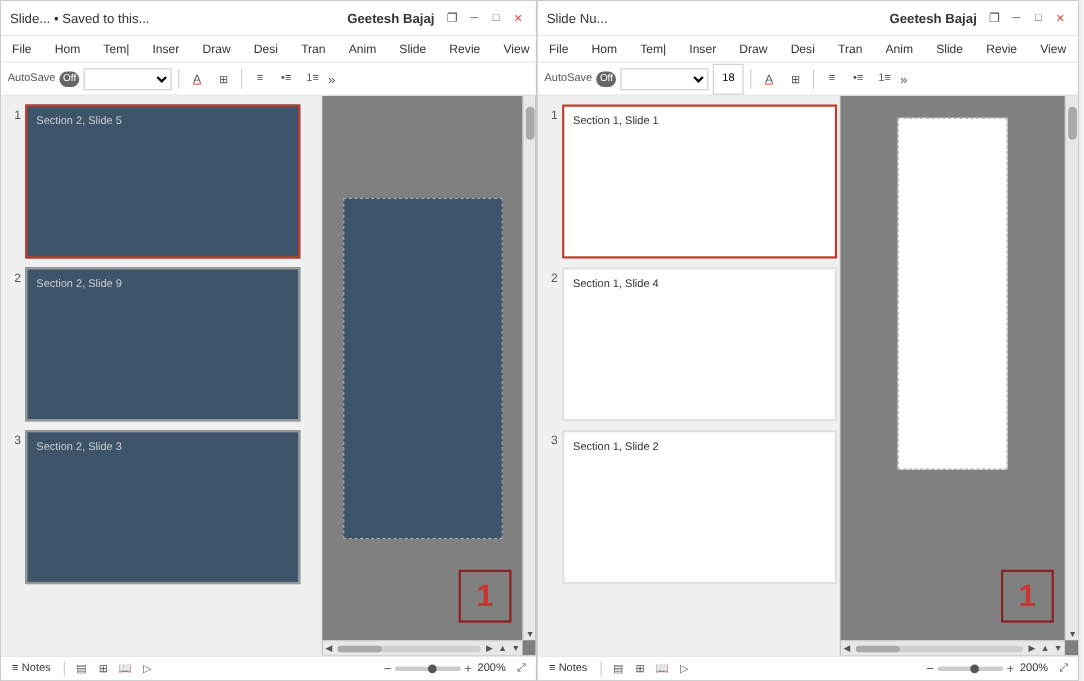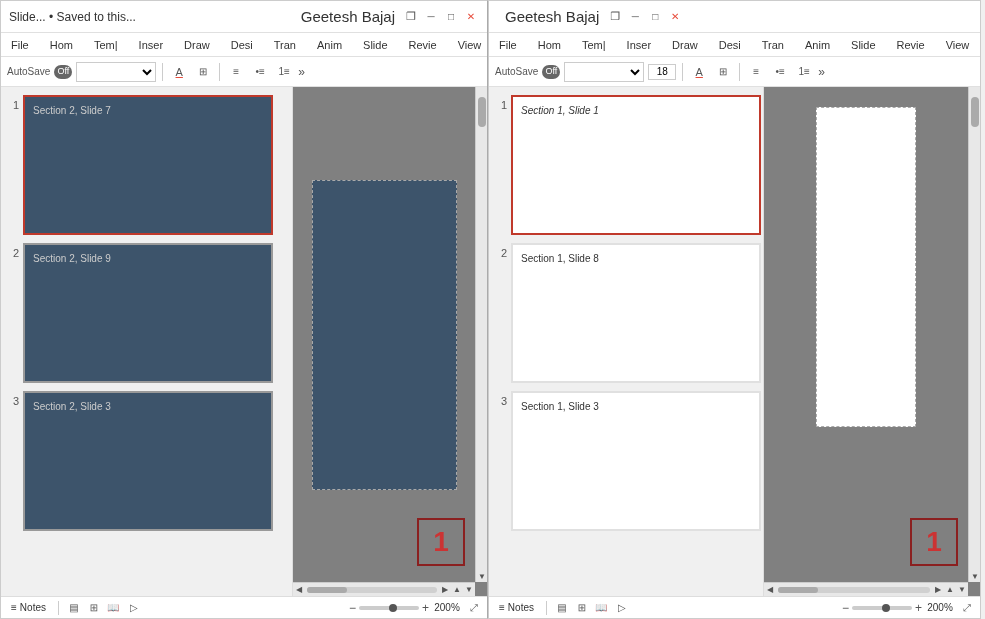--- a/index.html
+++ b/index.html
@@ -11,54 +11,54 @@
     .ppt-window { display: flex; flex-direction: column; width: 488px; height: 619px; background: #fff; border: 1px solid #ccc; }
     .ppt-window:first-child { border-right: 1px solid #aaa; }
     
     
     .title-bar { display: flex; align-items: center; background: #fff; height: 32px; padding: 0 8px; border-bottom: 1px solid #e0e0e0; }
     .title-bar-left { display: flex; align-items: center; gap: 8px; flex: 1; }
     .title-text { font-size: 12px; color: #333; }
     .title-bar-controls { display: flex; align-items: center; gap: 4px; }
     .win-btn { width: 16px; height: 16px; display: flex; align-items: center; justify-content: center; cursor: pointer; color: #555; font-size: 10px; }
     .win-btn.close { color: #e74c3c; }
-    .user-name { font-size: 15px; color: #333; margin: 0 8px; }
+    .user-name { font-size: 12px; color: #333; margin: 0 8px; font-weight: bold; }
     
     
     .menu-bar { display: flex; align-items: center; height: 24px; background: #fff; border-bottom: 1px solid #e0e0e0; padding: 0 4px; gap: 9px; }
     .menu-item { padding: 2px 6px; font-size: 11px; color: #333; cursor: pointer; border-radius: 2px; }
     .menu-more { font-size: 11px; color: #555; padding: 2px 4px; cursor: pointer; }
     
     
     .toolbar { display: flex; align-items: center; height: 30px; background: #fff; border-bottom: 1px solid #e0e0e0; padding: 0 6px; gap: 4px; }
     .autosave-label { font-size: 10px; color: #555; }
     .toggle-switch { display: flex; background: #666; border-radius: 8px; padding: 1px 3px; gap: 2px; height: 14px; }
     .toggle-label { font-size: 9px; color: #fff; }
     .font-dropdown { height: 20px; font-size: 10px; border: 1px solid #ccc; background: #fff; padding: 0 2px; min-width: 80px; }
-    .font-size-box { height: 16px; width: 28px; font-size: 10px; border: 1px solid #ccc; background: #fff; text-align: center; }
+    .font-size-box { height: 28px; width: 28px; font-size: 10px; border: 1px solid #ccc; background: #fff; text-align: center; }
     .toolbar-sep { width: 1px; height: 18px; background: #ccc; margin: 0 2px; }
     .toolbar-btn { width: 20px; height: 20px; display: flex; align-items: center; justify-content: center; cursor: pointer; font-size: 10px; color: #555; border: 1px solid transparent; border-radius: 2px; }
     .more-btn { font-size: 12px; color: #555; cursor: pointer; }
     
     
     .content-area { display: flex; flex: 1; overflow: hidden; }
     
     
     .slide-panel { width: 292px; background: #f0f0f0; overflow-y: auto; padding: 8px 4px; border-right: 1px solid #ddd; position: relative; }
     .slide-panel::-webkit-scrollbar { width: 8px; }
     .slide-panel::-webkit-scrollbar-track { background: #f0f0f0; }
     .slide-panel::-webkit-scrollbar-thumb { background: #bbb; border-radius: 4px; }
     
     .slide-item { display: flex; align-items: flex-start; margin-bottom: 8px; gap: 4px; }
     .slide-number { font-size: 11px; color: #555; min-width: 14px; padding-top: 4px; text-align: right; }
     .slide-thumb { position: relative; flex: 1; }
     .slide-thumb-inner { width: 250px; height: 140px; background: #3d546b; border: 2px solid transparent; cursor: pointer; display: flex; align-items: flex-start; padding: 8px; }
     .slide-thumb-inner.selected { border-color: #c0392b; }
     .slide-thumb-inner.white-bg { background: #fff; border: 2px solid #e0e0e0; }
-    .slide-thumb-inner.white-bg.selected { border-color: #c0392b; font-style: italic; }
+    .slide-thumb-inner.white-bg.selected { border-color: #c0392b; }
     .slide-title-text { font-size: 10px; color: #ccc; }
     .slide-title-text.dark { color: #333; }
     
     
     .main-slide-area { flex: 1; background: #808080; display: flex; flex-direction: column; align-items: center; justify-content: center; position: relative; overflow: hidden; }
     
     
     .status-bar { display: flex; align-items: center; height: 22px; background: #fff; border-top: 1px solid #ddd; padding: 0 4px; gap: 6px; }
     .notes-btn { display: flex; align-items: center; gap: 3px; padding: 2px 6px; cursor: pointer; font-size: 10px; color: #333; }
     .notes-icon { font-size: 10px; }
@@ -134,21 +134,21 @@
     </div>
 
     <div class="content-area">
 
       <div class="slide-panel">
 
         <div class="slide-item">
           <span class="slide-number">1</span>
           <div class="slide-thumb">
             <div class="slide-thumb-inner selected">
-              <span class="slide-title-text">Section 2, Slide 7</span>
+              <span class="slide-title-text">Section 2, Slide 5</span>
             </div>
           </div>
         </div>
 
         <div class="slide-item">
           <span class="slide-number">2</span>
           <div class="slide-thumb">
             <div class="slide-thumb-inner" style="border-color: #999;">
               <span class="slide-title-text">Section 2, Slide 9</span>
             </div>
@@ -215,20 +215,23 @@
         <span class="zoom-plus">+</span>
         <span class="zoom-pct">200%</span>
         <span class="fit-btn">⤢</span>
       </div>
     </div>
   </div>
 
   <div class="ppt-window ppt-window-right">
 
     <div class="title-bar">
+      <div class="title-bar-left">
+        <span class="title-text">Slide Nu...</span>
+      </div>
       <span class="user-name">Geetesh Bajaj</span>
       <div class="title-bar-controls">
         <span class="win-btn" style="font-size:11px;">❐</span>
         <span class="win-btn">─</span>
         <span class="win-btn">□</span>
         <span class="win-btn close">✕</span>
       </div>
     </div>
 
     <div class="menu-bar">
@@ -277,30 +280,30 @@
             <div class="slide-thumb-inner white-bg selected">
               <span class="slide-title-text dark">Section 1, Slide 1</span>
             </div>
           </div>
         </div>
 
         <div class="slide-item">
           <span class="slide-number">2</span>
           <div class="slide-thumb">
             <div class="slide-thumb-inner white-bg">
-              <span class="slide-title-text dark">Section 1, Slide 8</span>
+              <span class="slide-title-text dark">Section 1, Slide 4</span>
             </div>
           </div>
         </div>
 
         <div class="slide-item">
           <span class="slide-number">3</span>
           <div class="slide-thumb">
             <div class="slide-thumb-inner white-bg">
-              <span class="slide-title-text dark">Section 1, Slide 3</span>
+              <span class="slide-title-text dark">Section 1, Slide 2</span>
             </div>
           </div>
         </div>
 
       </div>
 
       <div class="main-slide-area" style="position:relative; background:#808080;">
 
         <div style="position:absolute; right:0; top:0; bottom:14px; width:12px; background:#e8e8e8; border-left:1px solid #ccc;">
           <div style="width:8px; height:30px; background:#aaa; border-radius:4px; position:absolute; top:10px; left:2px;"></div>

